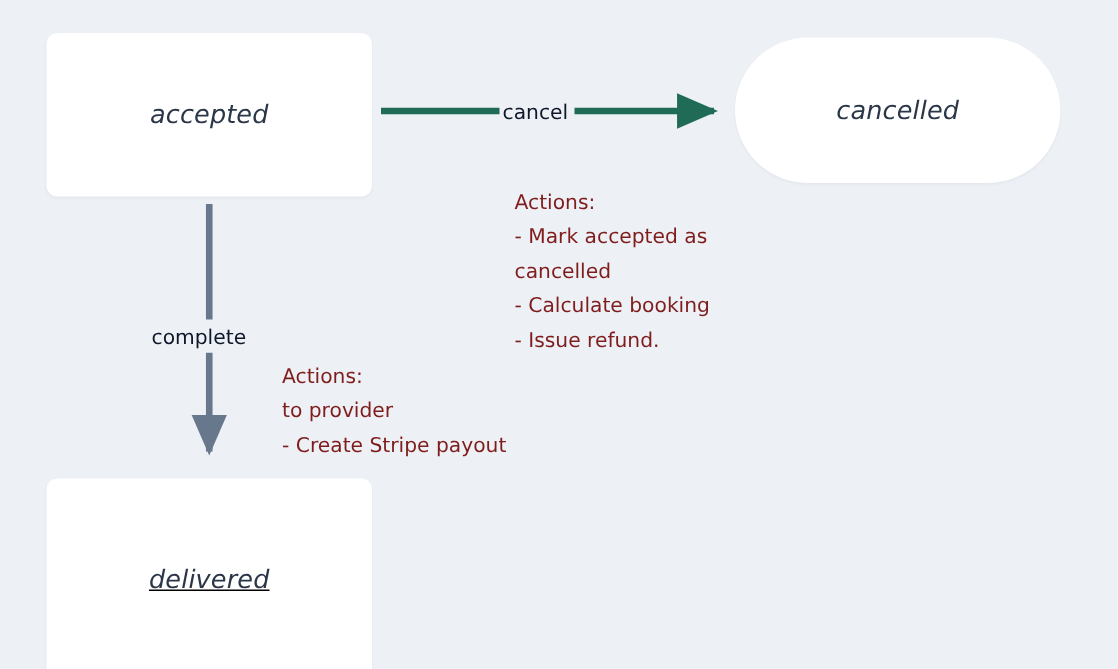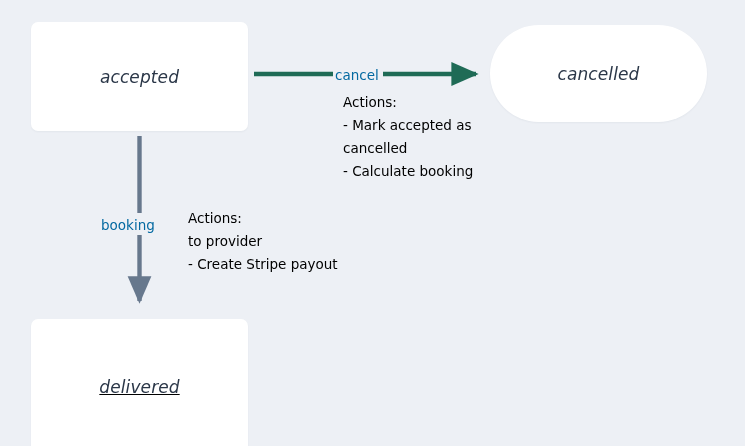--- a/index.html
+++ b/index.html
@@ -62,41 +62,42 @@
     left: 0;
     top: 0;
     width: 745px;
     height: 446px;
     overflow: visible;
     pointer-events: none;
   }
   .edge-label {
     position: absolute;
     font-size: 13.5px;
-    color: #0369a1;
+    color: #0f172a;
     background: #edf0f5;
     white-space: nowrap;
     padding: 0 2px;
   }
   #edge-label-cancel {
     left: 333px;
     top: 67px;
   }
   #edge-label-complete {
     left: 98px;
     top: 215px;
     padding: 2px 3px;
   }
   
   .annotation {
     position: absolute;
     font-size: 13.5px;
     line-height: 23px;
-    color: #000000;
+    color: #7f1d1d;
     white-space: nowrap;
+    margin-top: 33px;
   }
   #annotation-cancel {
     left: 343px;
     top: 91px;
   }
   #annotation-complete {
     left: 188px;
     top: 207px;
   }
   .annotation-line {
@@ -136,27 +137,28 @@
   <div class="node" id="node-cancelled">
     <span class="node-label">cancelled</span>
   </div>
 
   <div class="node" id="node-delivered">
     <span class="node-label">delivered</span>
   </div>
 
   <div class="edge-label" id="edge-label-cancel">cancel</div>
 
-  <div class="edge-label" id="edge-label-complete">booking</div>
+  <div class="edge-label" id="edge-label-complete">complete</div>
 
   <div class="annotation" id="annotation-cancel">
     <span class="annotation-line">Actions:</span>
     <span class="annotation-line">- Mark accepted as</span>
     <span class="annotation-line">cancelled</span>
     <span class="annotation-line">- Calculate booking</span>
+    <span class="annotation-line">- Issue refund.</span>
   </div>
 
   <div class="annotation" id="annotation-complete">
     <span class="annotation-line">Actions:</span>
     <span class="annotation-line">to provider</span>
     <span class="annotation-line">- Create Stripe payout</span>
   </div>
 
 </div>
 

